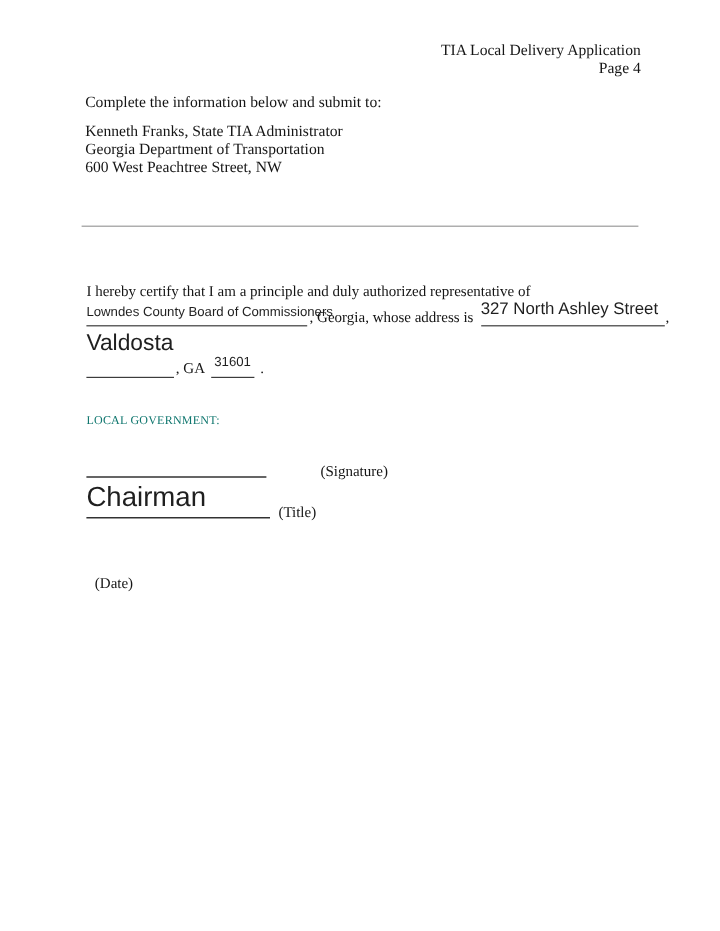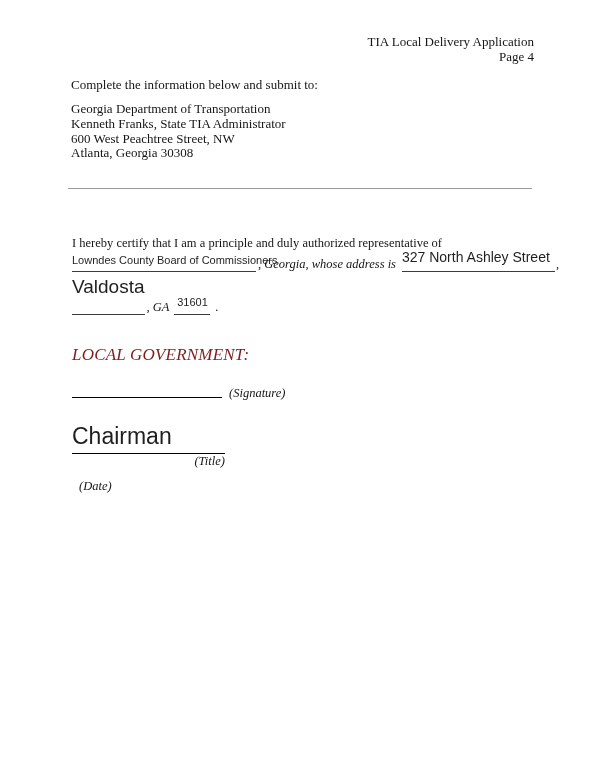--- a/index.html
+++ b/index.html
@@ -5,21 +5,21 @@
   * { margin: 0; padding: 0; box-sizing: border-box; }
   html, body { background: #ffffff; }
   body {
     position: relative;
     width: 600px;
     height: 776px;
     font-family: "Liberation Serif", serif;
     color: #111111;
     overflow: hidden;
   }
-  .serif { font-family: "Liberation Serif", serif; font-style: italic; }
+  .serif { font-family: "Liberation Serif", serif; }
   .fillfont { font-family: "Liberation Sans", sans-serif; color: #1f1f1f; }
 
   .doc-header {
     position: absolute;
     top: 34px;
     right: 66px;
     text-align: right;
     font-size: 13px;
     line-height: 15px;
     color: #151515;
@@ -96,29 +96,28 @@
     border-bottom: 1.3px solid #3c3c3c;
     line-height: 1;
     text-align: center;
   }
   .period { font-size: 12.5px; color: #151515; margin-left: 5px; }
 
   .local-gov {
     position: absolute;
     top: 345px;
     left: 72px;
-    font-size: 17px;
+    font-size: 10px;
     letter-spacing: 0.2px;
-    color: #7f1d1d;
-    font-style: italic;
+    color: #0f766e;
   }
 
   .sign-row { position: absolute; left: 72px; display: flex; align-items: flex-end; white-space: nowrap; }
-  .row-sig   { top: 380px; }
-  .row-title { top: 424px; flex-direction: column; }
+  .row-sig   { top: 380px; gap: 38px; }
+  .row-title { top: 402px; }
   .row-date  { top: 479px; }
 
   .sig-field {
     width: 150px;
     height: 18px;
     border-bottom: 1.5px solid #000000;
   }
   .big-field {
     font-size: 23px;
     min-width: 153px;
@@ -137,24 +136,23 @@
 <body>
 
 <div class="doc-header">
   <div>TIA Local Delivery Application</div>
   <div>Page 4</div>
 </div>
 
 <div class="intro">Complete the information below and submit to:</div>
 
 <div class="recipient">
+  <div>Kenneth Franks, State TIA Administrator</div>
   <div>Georgia Department of Transportation</div>
-  <div>Kenneth Franks, State TIA Administrator</div>
   <div>600 West Peachtree Street, NW</div>
-  <div>Atlanta, Georgia 30308</div>
 </div>
 
 <div class="divider"></div>
 
 <div class="certify-stmt">I hereby certify that I am a principle and duly authorized representative of</div>
 
 <div class="fill-row row-gov">
   <span class="gov-field fillfont">Lowndes County Board of Commissioners</span>
   <span class="mid-text serif">, Georgia, whose address is</span>
   <span class="addr-field fillfont">327 North Ashley Street</span>

